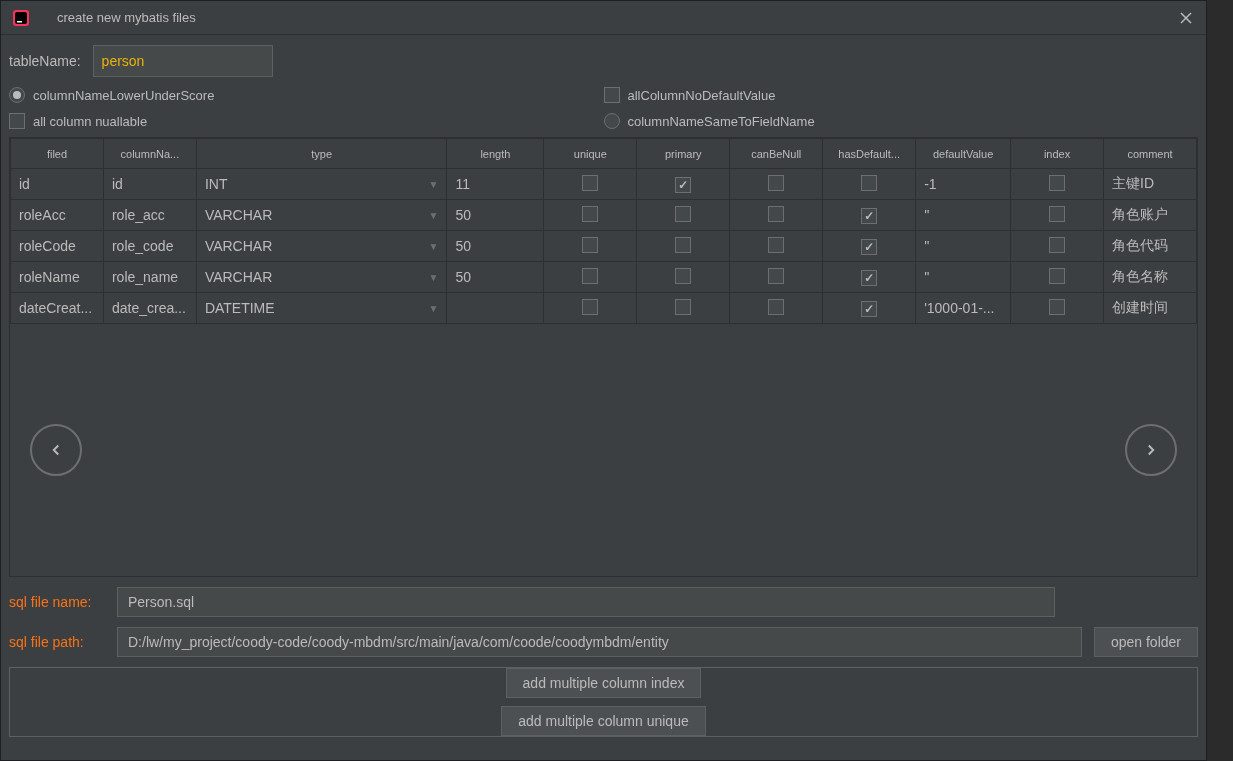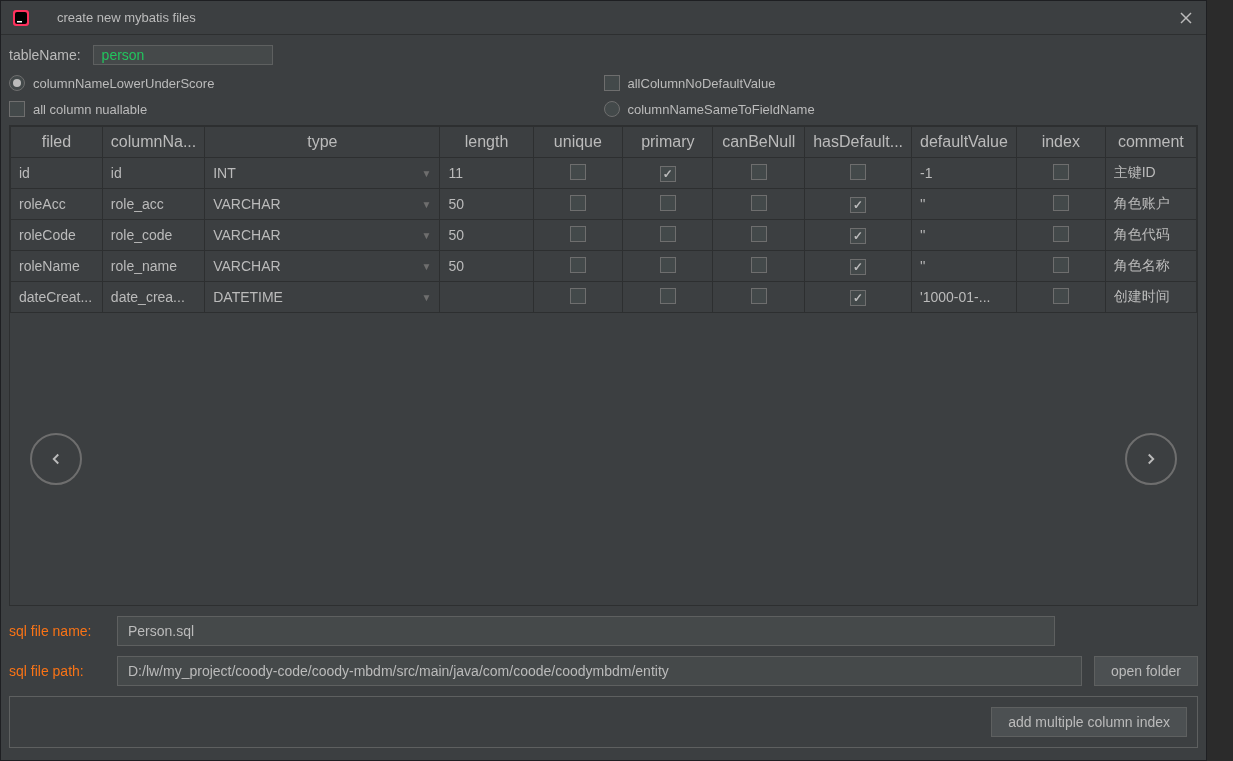--- a/index.html
+++ b/index.html
@@ -5,43 +5,43 @@
   * { box-sizing: border-box; margin: 0; padding: 0; font-family: 'Segoe UI', Arial, sans-serif; }
   body { background: #2b2b2b; color: #bbbbbb; font-size: 13px; width: 1233px; height: 761px; overflow: hidden; }
   .dialog { width: 1207px; height: 761px; background: #3c3f41; border: 1px solid #1e1f22; display: flex; flex-direction: column; }
   .titlebar { height: 34px; display: flex; align-items: center; padding: 0 12px; background: #3c3f41; border-bottom: 1px solid #2d2f30; gap: 20px; }
   .titlebar-icon { width: 16px; height: 16px; margin-right: 8px; }
   .titlebar-title { flex: 1; color: #bbbbbb; font-size: 13px; }
   .titlebar-close { width: 16px; height: 16px; cursor: pointer; color: #bbbbbb; }
   .content { flex: 1; padding: 10px 8px; display: flex; flex-direction: column; }
   .row { display: flex; align-items: center; margin-bottom: 10px; }
   .label { color: #bbbbbb; font-size: 14px; margin-right: 12px; }
-  .input { background: #45494a; border: 1px solid #5e6060; color: #22c55e; padding: 4px 8px; font-size: 14px; height: 20px; }
+  .input { background: #45494a; border: 1px solid #5e6060; color: #eab308; padding: 4px 8px; font-size: 14px; height: 32px; }
   .options-row { display: flex; margin-bottom: 8px; }
   .options-col { flex: 1; display: flex; flex-direction: column; gap: 10px; }
   .option-item { display: flex; align-items: center; gap: 8px; cursor: pointer; }
   .checkbox { width: 16px; height: 16px; border: 1px solid #6e6e6e; background: #43494a; display: inline-flex; align-items: center; justify-content: center; }
   .checkbox.checked::after { content: '✓'; color: #bbbbbb; font-size: 12px; font-weight: bold; }
   .radio { width: 16px; height: 16px; border: 1px solid #6e6e6e; border-radius: 50%; background: #43494a; display: inline-flex; align-items: center; justify-content: center; }
   .radio.checked::after { content: ''; width: 8px; height: 8px; background: #bbbbbb; border-radius: 50%; }
   .table-wrap { flex: 1; border: 1px solid #2d2f30; display: flex; flex-direction: column; position: relative; margin-bottom: 10px; }
   .table { width: 100%; border-collapse: collapse; }
-  .table th { background: #3c3f41; border: 1px solid #2d2f30; padding: 6px 8px; text-align: center; font-weight: normal; font-size: 16px; color: #bbbbbb; height: 30px; }
+  .table th { background: #3c3f41; border: 1px solid #2d2f30; padding: 6px 8px; text-align: center; font-weight: normal; font-size: 11px; color: #bbbbbb; height: 30px; }
   .table td { border: 1px solid #2d2f30; padding: 5px 8px; height: 31px; font-size: 14px; color: #bbbbbb; }
   .table td.center { text-align: center; }
   .type-cell { display: flex; align-items: center; justify-content: space-between; }
   .dropdown-arrow { color: #6e6e6e; font-size: 10px; }
   .nav-area { flex: 1; position: relative; display: flex; align-items: center; justify-content: space-between; padding: 0 20px; }
   .nav-btn { width: 52px; height: 52px; border: 2px solid #6e6e6e; border-radius: 50%; background: transparent; display: flex; align-items: center; justify-content: center; cursor: pointer; color: #bbbbbb; }
   .nav-btn svg { width: 18px; height: 18px; }
   .form-row { display: flex; align-items: center; margin-bottom: 10px; gap: 12px; }
   .form-label { width: 96px; color: #f97316; font-size: 14px; }
   .form-input { flex: 1; background: #45494a; border: 1px solid #5e6060; color: #bbbbbb; padding: 5px 10px; font-size: 14px; height: 30px; }
   .btn { background: #4c5052; border: 1px solid #5e6060; color: #bbbbbb; padding: 6px 16px; font-size: 14px; cursor: pointer; height: 30px; }
-  .action-box { border: 1px solid #5e6060; padding: 10px; display: flex; flex-direction: column; gap: 8px; align-items: flex-end; margin-bottom: 2px; }
+  .action-box { border: 1px solid #5e6060; display: flex; flex-direction: column; gap: 8px; align-items: center; margin-bottom: 13px; }
   .dialog-buttons { display: flex; justify-content: flex-end; gap: 10px; padding: 6px 12px 12px; }
   .btn-primary { background: #365880; border: 1px solid #4a78a8; color: #d4d4d4; padding: 6px 30px; font-size: 14px; font-weight: bold; cursor: pointer; height: 30px; }
   .col-field { width: 92px; }
   .col-column { width: 92px; }
   .col-type { width: 248px; }
   .col-length { width: 96px; }
   .col-cb { width: 92px; }
   .col-default { width: 94px; }
   .col-comment { width: 92px; }
   .ellipsis { white-space: nowrap; overflow: hidden; text-overflow: ellipsis; max-width: 100%; display: block; }
@@ -265,16 +265,17 @@
       <input class="form-input" style="max-width: 938px;" value="Person.sql">
     </div>
     <div class="form-row">
       <span class="form-label">sql file path:</span>
       <input class="form-input" value="D:/lw/my_project/coody-code/coody-mbdm/src/main/java/com/coode/coodymbdm/entity" style="">
       <button class="btn">open folder</button>
     </div>
 
     <div class="action-box">
       <button class="btn">add multiple column index</button>
+      <button class="btn">add multiple column unique</button>
     </div>
   </div>
 
 </div>
 
 </body></html>

